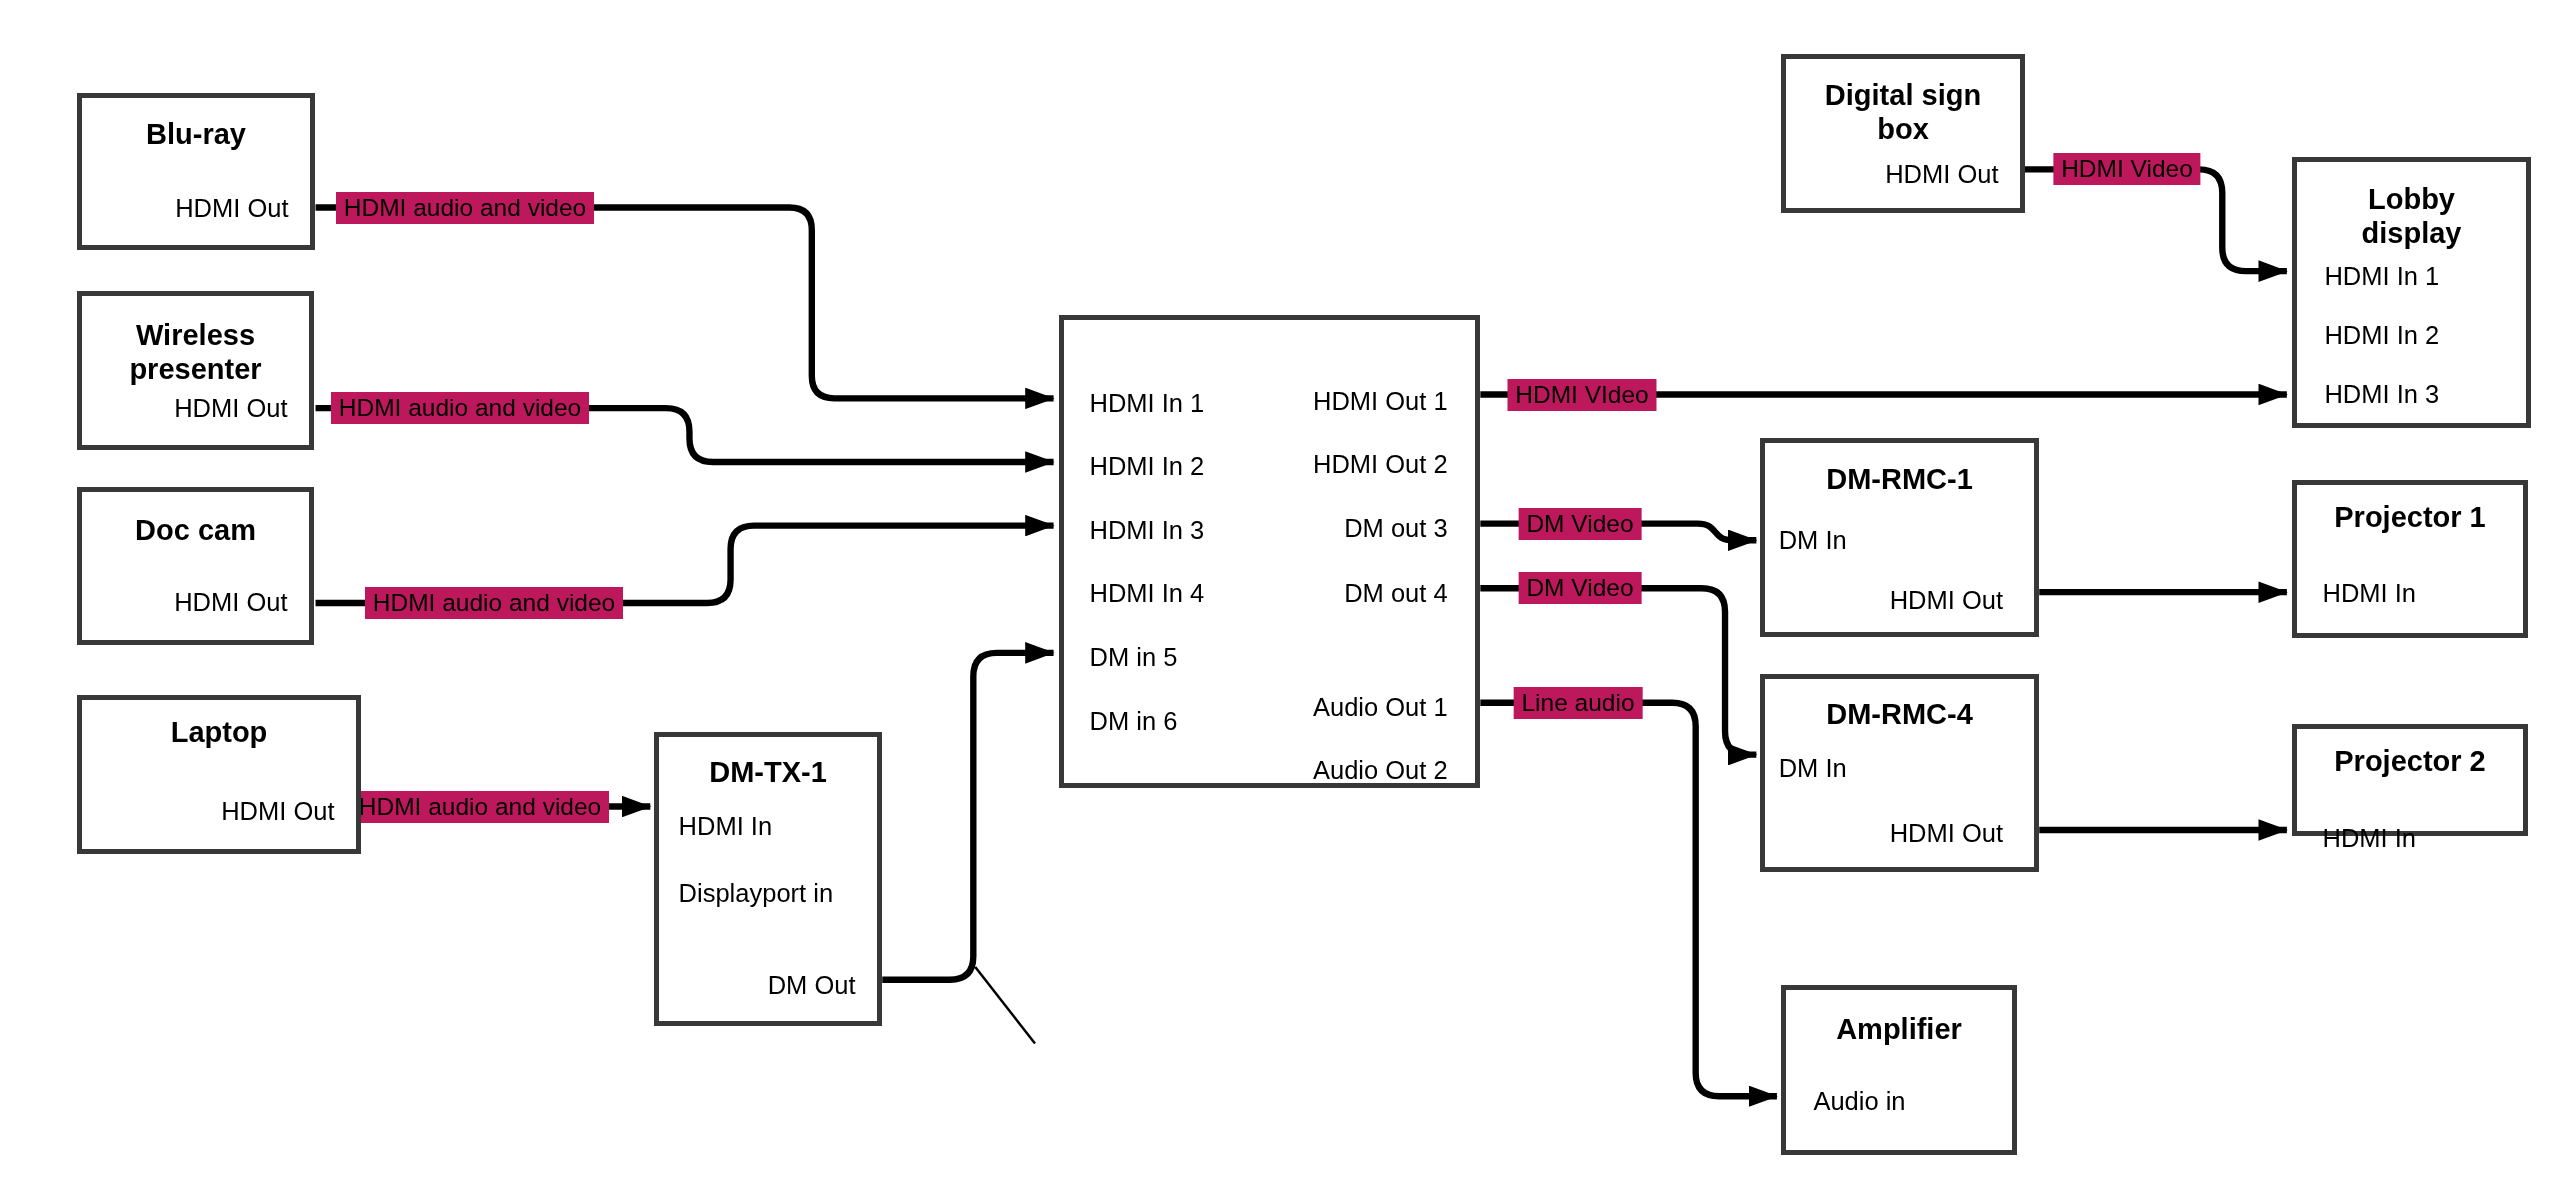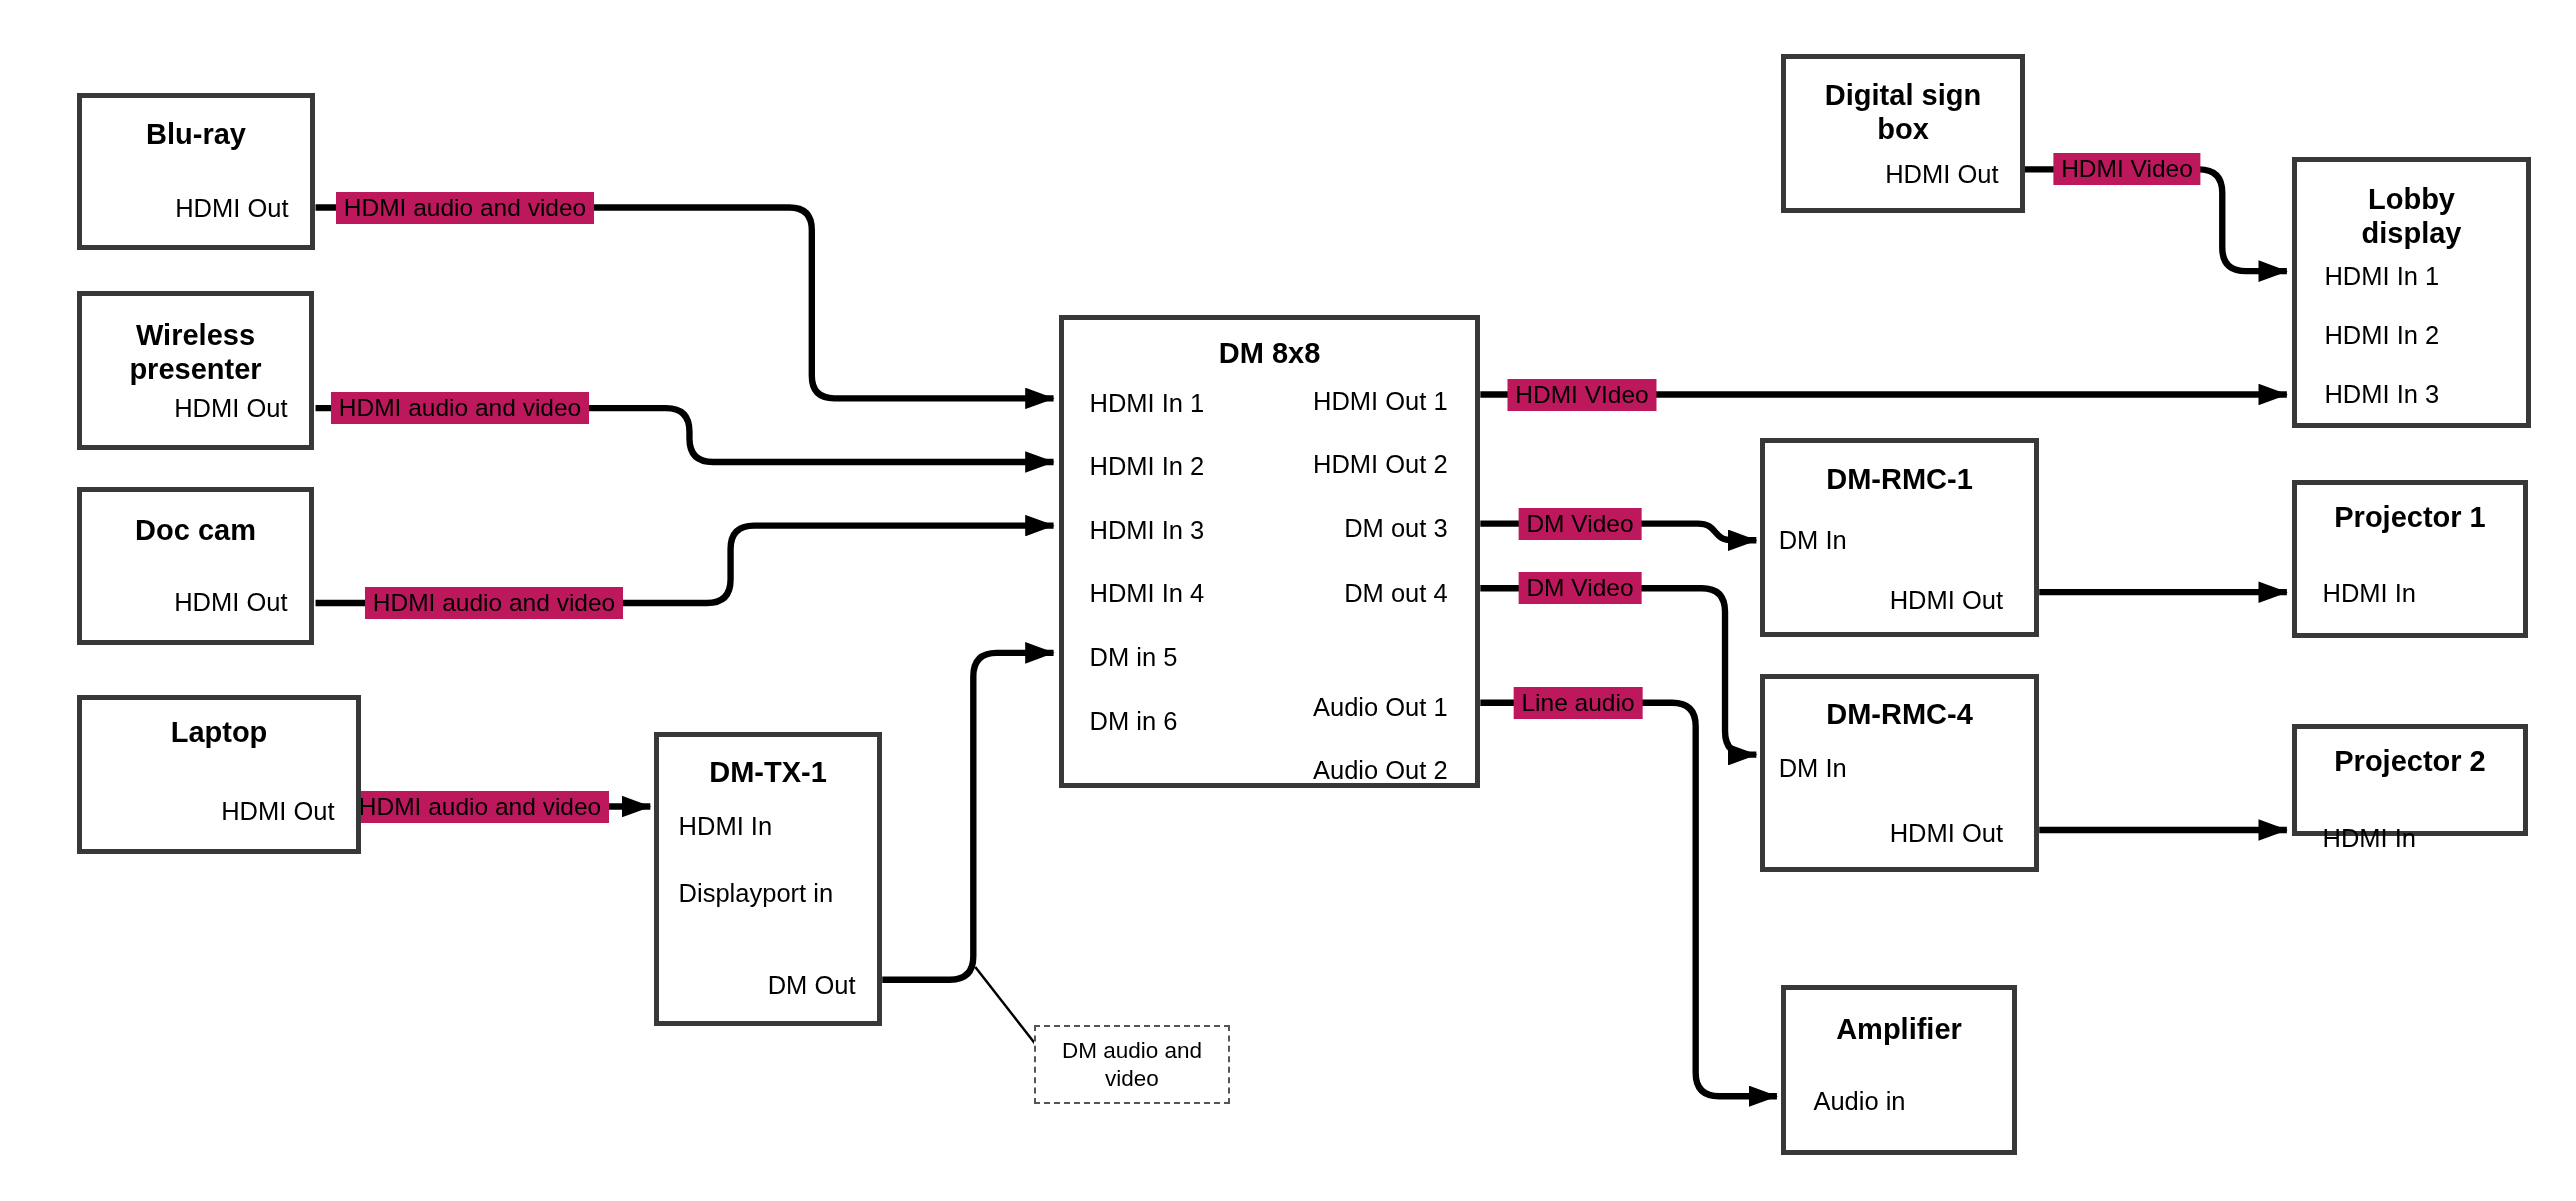--- a/index.html
+++ b/index.html
@@ -89,21 +89,20 @@
   </div>
 
   <div class="box" style="left:654px;top:732px;width:228px;height:294px">
     <div class="title" style="top:17.6px">DM-TX-1</div>
     <div class="port" style="top:74px;left:19.6px">HDMI In</div>
     <div class="port" style="top:141px;left:19.6px">Displayport in</div>
     <div class="port" style="top:233px;right:21.5px">DM Out</div>
   </div>
 
   <div class="box" style="left:1059px;top:315px;width:421px;height:473px">
-    <div class="title" style="top:15.7px">DM 8x8</div>
     <div class="port" style="top:68px;left:25.5px">HDMI In 1</div>
     <div class="port" style="top:131px;left:25.5px">HDMI In 2</div>
     <div class="port" style="top:195px;left:25.5px">HDMI In 3</div>
     <div class="port" style="top:258px;left:25.5px">HDMI In 4</div>
     <div class="port" style="top:322px;left:25.5px">DM in 5</div>
     <div class="port" style="top:386px;left:25.5px">DM in 6</div>
     <div class="port" style="top:66px;right:27.4px">HDMI Out 1</div>
     <div class="port" style="top:129px;right:27.4px">HDMI Out 2</div>
     <div class="port" style="top:193px;right:27.4px">DM out 3</div>
     <div class="port" style="top:258px;right:27.4px">DM out 4</div>
@@ -143,18 +142,15 @@
   <div class="box" style="left:2292px;top:724px;width:236px;height:112px">
     <div class="title" style="top:14.7px">Projector 2</div>
     <div class="port" style="top:94px;left:25.5px">HDMI In</div>
   </div>
 
   <div class="box" style="left:1781px;top:985px;width:236px;height:170px">
     <div class="title" style="top:21.5px">Amplifier</div>
     <div class="port" style="top:96px;left:27.4px">Audio in</div>
   </div>
 
-  <div class="note" style="left:1034px;top:1025px;width:196px;height:79px">
-    <span>DM audio and video</span>
-  </div>
 
 </div>
 
 
 </body></html>

